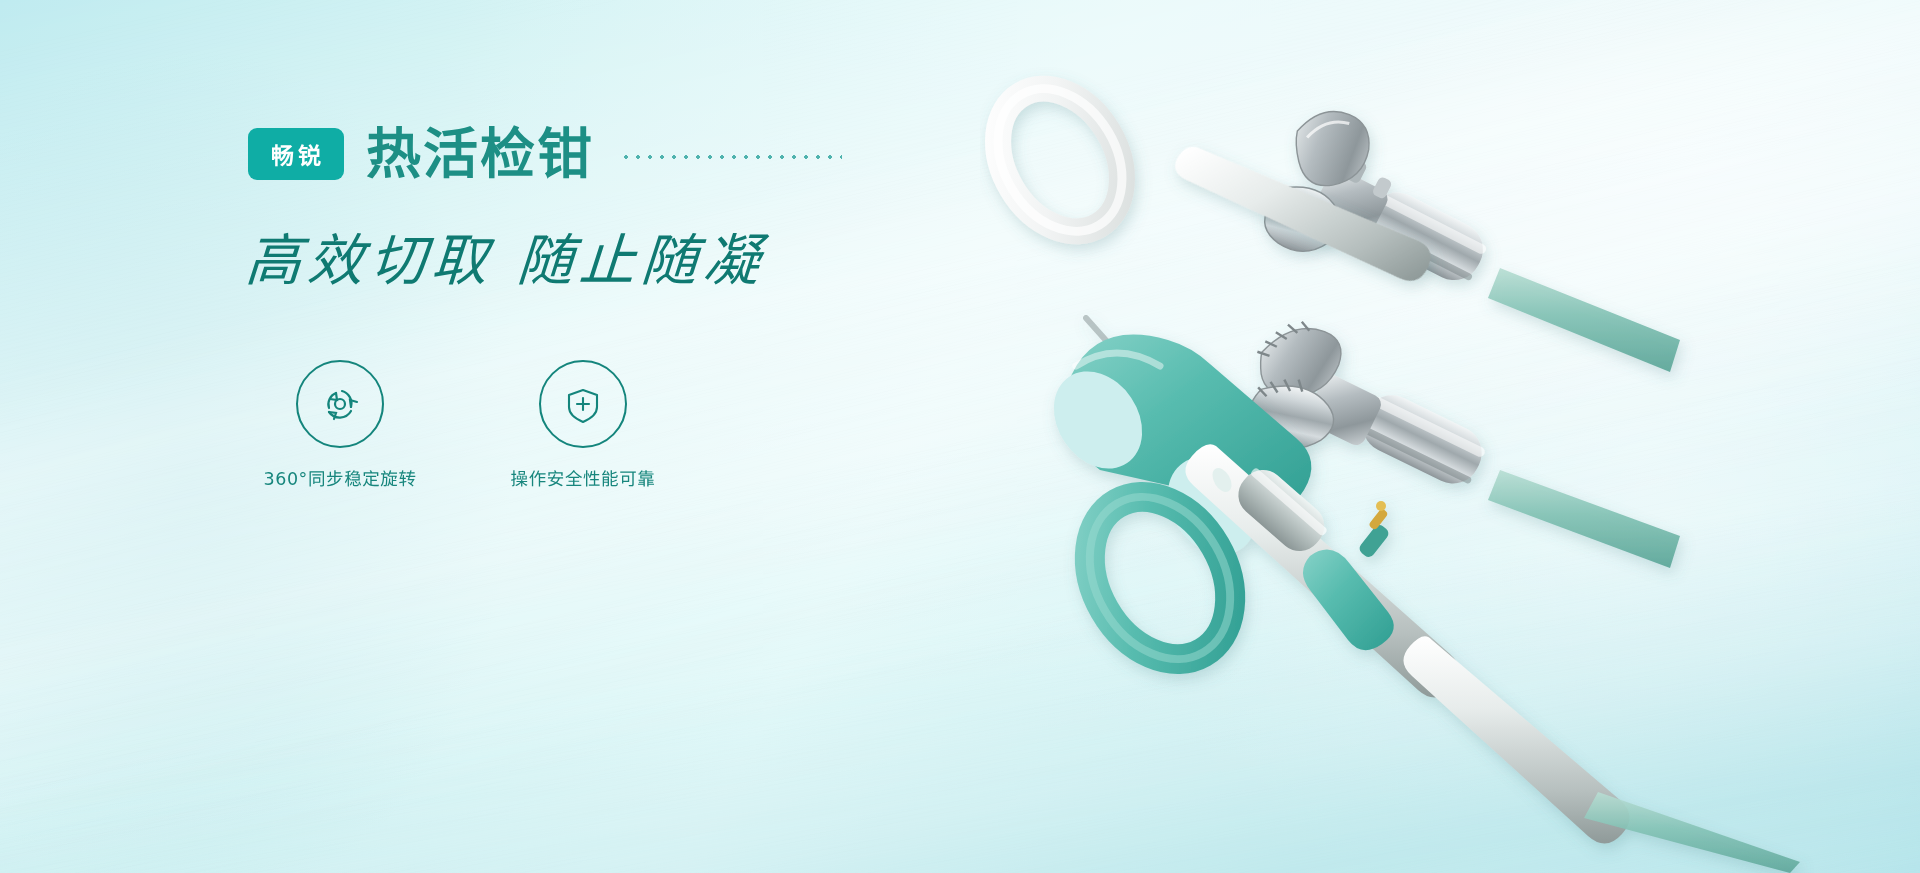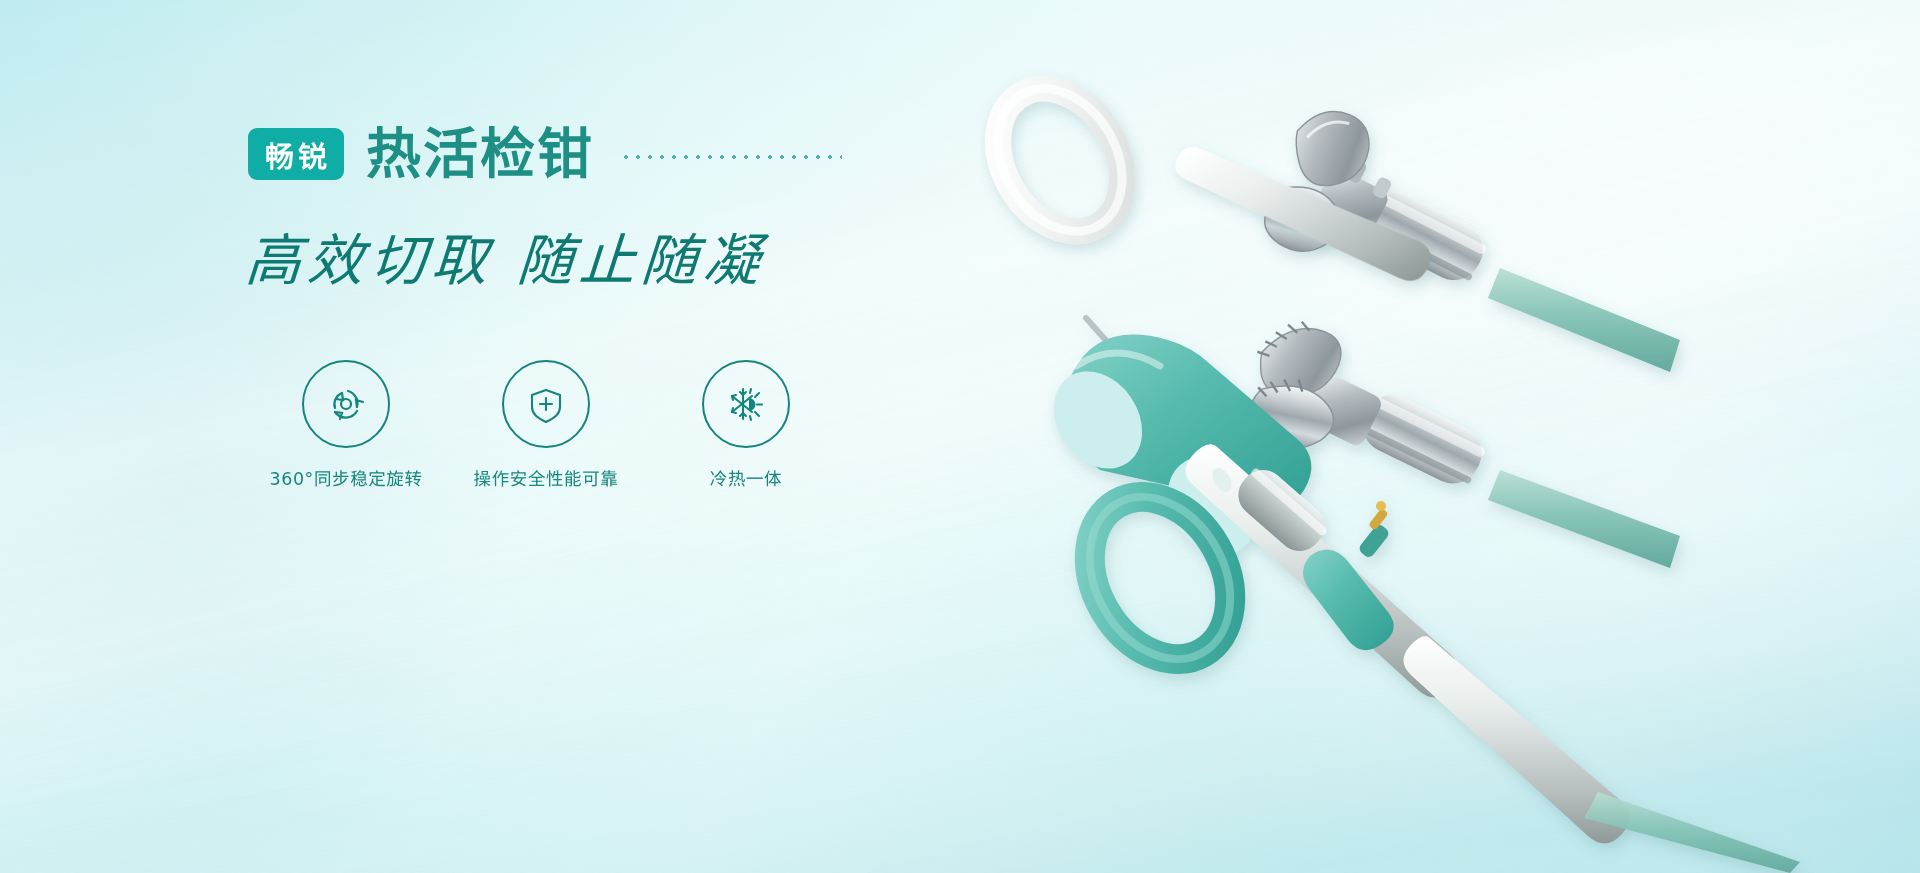--- a/index.html
+++ b/index.html
@@ -59,21 +59,21 @@
   .content{ position:absolute; left:0; top:0; width:1000px; height:873px; z-index:5; }
 
   .title-row{
     position:absolute; left:248px; top:128px;
     display:flex; align-items:center;
   }
   .badge{
     width:96px; height:52px; border-radius:9px;
     background:#0fada5;
     color:#ffffff;
-    font-size:29px; font-weight:700;
+    font-size:23px; font-weight:700;
     letter-spacing:4px; text-indent:4px;
     display:flex; align-items:center; justify-content:center;
     font-family:"DejaVu Sans","Liberation Sans",sans-serif;
     text-align:right;
   }
   .product-title{
     margin-left:22px;
     font-size:55px; font-weight:700;
     color:#1d8f85;
     letter-spacing:2px;
@@ -96,26 +96,26 @@
     letter-spacing:6px;
     font-weight:400;
     font-style:italic;
     font-family:"DejaVu Serif","Liberation Serif",serif;
     transform:skewX(-4deg);
     white-space:nowrap;
   }
 
   
   .features{
-    position:absolute; left:246px; top:360px;
+    position:absolute; left:240px; top:360px;
     width:620px;
     display:grid;
     grid-template-columns:repeat(3, 200px);
     grid-template-rows:150px 150px;
-    column-gap:0px; row-gap:0px;
+    column-gap:0px; row-gap:0px;gap:43px;
   }
   .feature{
     display:flex; flex-direction:column; align-items:center;
   }
   .feat-circle{
     width:88px; height:88px; border-radius:50%;
     border:2px solid #14857c;
     display:flex; align-items:center; justify-content:center;
   }
   .feat-circle svg{ display:block; }
@@ -353,41 +353,17 @@
             <svg width="50" height="50" viewBox="0 0 50 50" fill="none" stroke="#14857c" stroke-width="2.1" stroke-linecap="round" stroke-linejoin="round">
               <path d="M25 11 L39 16 v12 q0 9 -14 15 Q11 37 11 28 V16 Z"></path>
               <path d="M25 19 v12"></path>
               <path d="M19 25 h12"></path>
             </svg>
           </span>
         </div>
         <div class="feat-label">操作安全性能可靠</div>
       </div>
 
-      <div class="feature">
-        <div class="feat-circle">
-          <span>
-            <svg width="50" height="50" viewBox="0 0 50 50" fill="none" stroke="#14857c" stroke-width="2.1" stroke-linecap="round" stroke-linejoin="round">
-
-              <path d="M22 10 v30"></path>
-              <path d="M11 17 l20 16"></path>
-              <path d="M11 33 l20 -16"></path>
-              <path d="M19 13 l3 3 l3 -3"></path>
-              <path d="M19 37 l3 -3 l3 3"></path>
-              <path d="M12 21 l-1 -4 l4 -1"></path>
-              <path d="M12 29 l-1 4 l4 1"></path>
-
-              <path d="M28 19 a6.5 6.5 0 0 1 0 13 Z" fill="#14857c" stroke="none"></path>
-              <path d="M36 25.5 h5"></path>
-              <path d="M34 18 l4 -4"></path>
-              <path d="M34 33 l4 4"></path>
-              <path d="M29 14 l1 -4"></path>
-              <path d="M29 37 l1 4"></path>
-            </svg>
-          </span>
-        </div>
-        <div class="feat-label">冷热一体</div>
-      </div>
 
 
     </div>
   </div>
 </div>
 
 </body></html>

